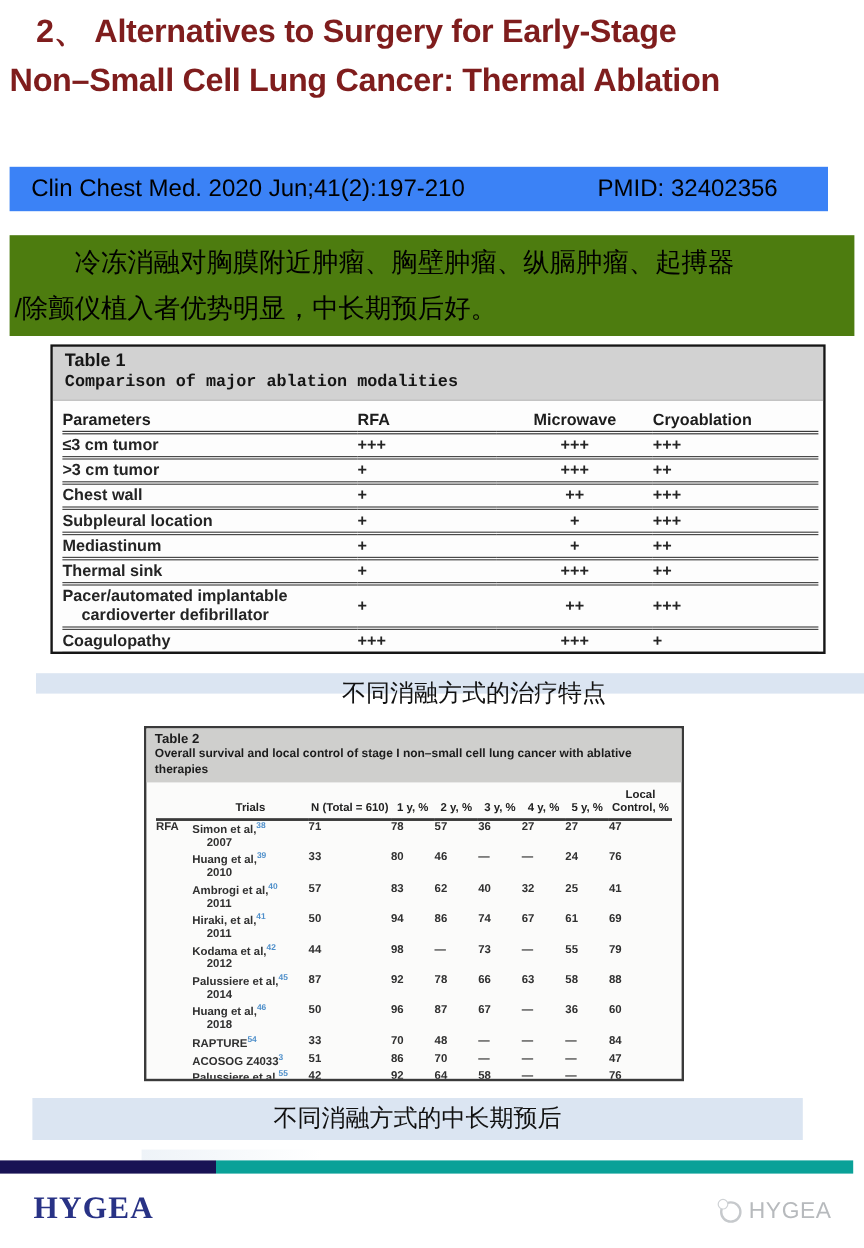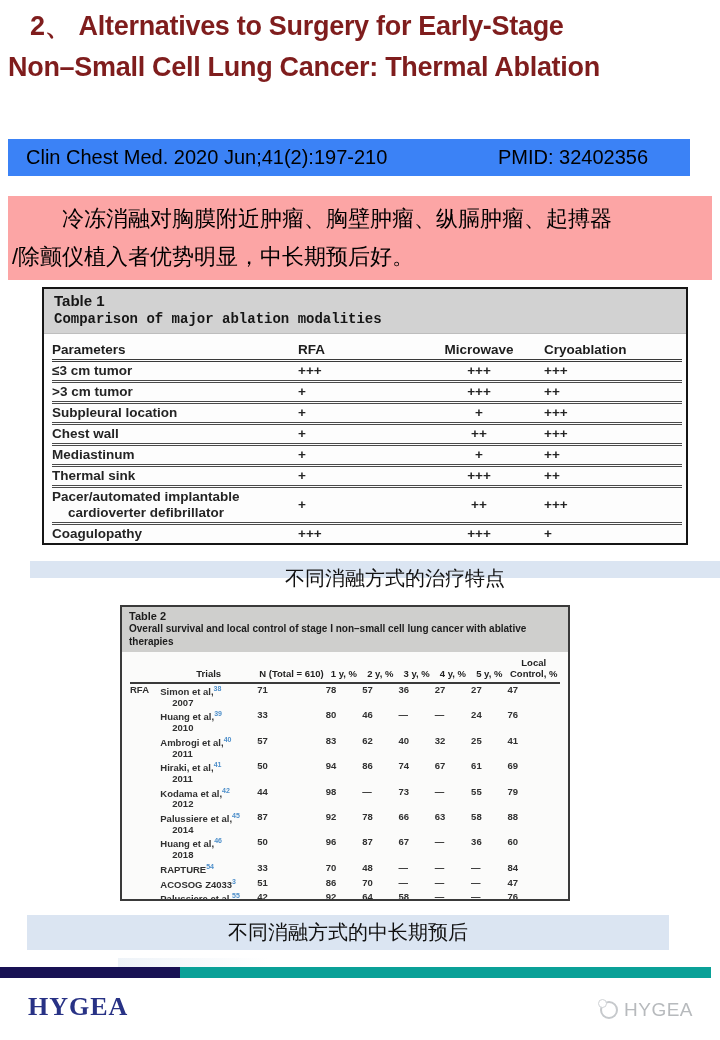--- a/index.html
+++ b/index.html
@@ -11,21 +11,21 @@
   .title{position:absolute;left:8px;top:6px;width:706px;
     font-weight:bold;font-size:27px;line-height:1.5;color:#7f1d1d;letter-spacing:-0.3px;}
   .title .l1{padding-left:22px;}
   
   .citebar{position:absolute;left:8px;top:139px;width:682px;height:37px;
     background:#3b82f6;font-size:20px;line-height:37px;}
   .citebar .journal{position:absolute;left:18px;}
   .citebar .pmid{position:absolute;left:490px;}
   
   .highlight{position:absolute;left:8px;top:196px;width:704px;height:84px;
-    background:#fca5a5;font-size:22px;line-height:38px;color:#000;
+    background:#4d7c0f;font-size:22px;line-height:38px;color:#000;
     padding-top:4px;box-sizing:border-box;}
   .highlight .hl1{padding-left:54px;}
   .highlight .hl2{padding-left:4px;}
   
   .t1box{position:absolute;left:42px;top:287px;width:646px;height:258px;
     border:2px solid #161616;background:#fdfdfd;box-sizing:border-box;overflow:hidden;}
   .t1head{background:#d2d2d2;padding:3px 10px 5px 10px;border-bottom:1px solid #bdbdbd;}
   .t1head .lab{font-size:15px;font-weight:bold;color:#161616;line-height:1.25;}
   .t1head .cap{font-size:14px;font-weight:bold;color:#161616;line-height:1.25;font-family:Liberation Mono, monospace;}
   .t1wrap{padding:6px 8px 0 8px;}
@@ -124,32 +124,32 @@
           <tr>
             <td class="c0">
               <div>&gt;3 cm tumor</div>
             </td>
             <td class="c1">+</td>
             <td class="c2">+++</td>
             <td class="c3">++</td>
           </tr>
           <tr>
             <td class="c0">
+              <div>Chest wall</div>
+            </td>
+            <td class="c1">+</td>
+            <td class="c2">++</td>
+            <td class="c3">+++</td>
+          </tr>
+          <tr>
+            <td class="c0">
               <div>Subpleural location</div>
             </td>
             <td class="c1">+</td>
             <td class="c2">+</td>
-            <td class="c3">+++</td>
-          </tr>
-          <tr>
-            <td class="c0">
-              <div>Chest wall</div>
-            </td>
-            <td class="c1">+</td>
-            <td class="c2">++</td>
             <td class="c3">+++</td>
           </tr>
           <tr>
             <td class="c0">
               <div>Mediastinum</div>
             </td>
             <td class="c1">+</td>
             <td class="c2">+</td>
             <td class="c3">++</td>
           </tr>

